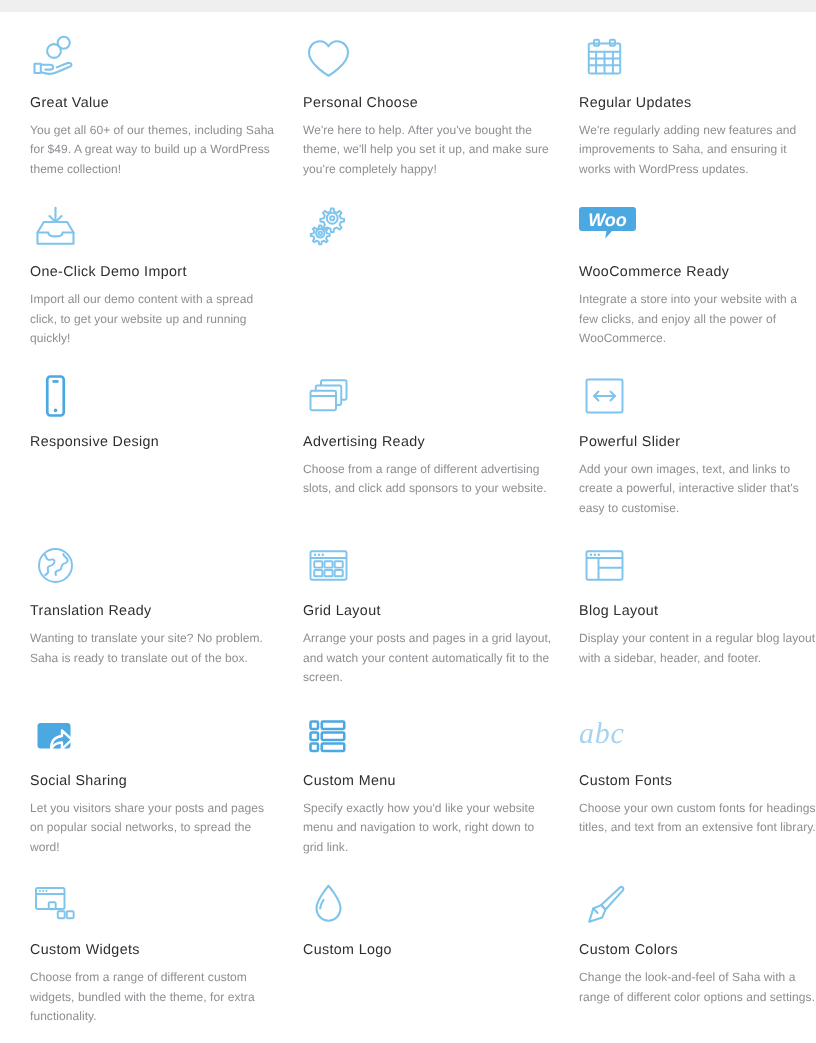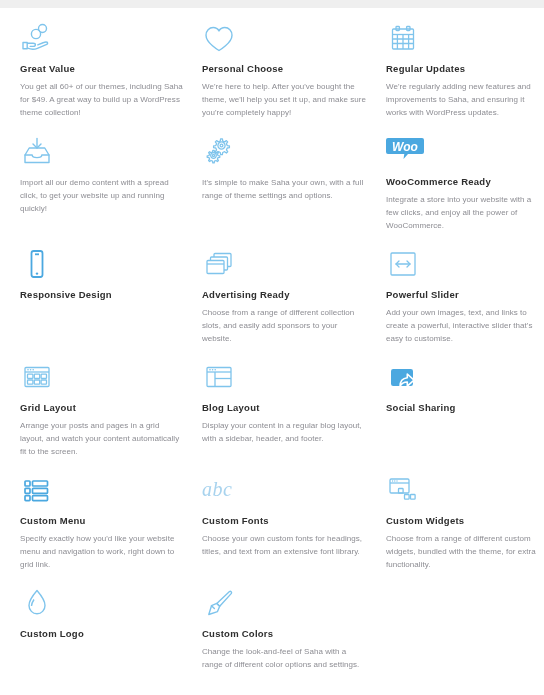--- a/index.html
+++ b/index.html
@@ -41,21 +41,21 @@
   .feature-icon {
     height: 34px;
     display: block;
     margin-bottom: 8px;
   }
   .feature-icon svg {
     display: block;
   }
   .feature-title {
     font-size: 9.5px;
-    font-weight: bold;
+    font-weight: normal;
     color: #2e2e2e;
     letter-spacing: 0.25px;
     margin: 0 0 7px 0;
     line-height: 1.1;
   }
   .feature-desc {
     font-size: 8px;
     color: #8d8d93;
     line-height: 1.62;
     margin: 0;
@@ -114,38 +114,38 @@
     </div>
     <div class="feature-card">
       <span class="feature-icon">
         <svg width="34" height="32" viewBox="0 0 34 32" fill="none" stroke="#7fc4ec" stroke-width="1.4" stroke-linecap="round" stroke-linejoin="round">
       <path d="M17 3.5v9"></path>
           <path d="M13 9l4 4 4-4"></path>
       <path d="M5 20l4.2-7h15.6L29 20v7.5H5V20z"></path>
       <path d="M5 20h7.2c0 1.7 2 2.6 4.8 2.6s4.8-.9 4.8-2.6H29"></path>
     </svg>
       </span>
+      <h3 class="feature-title">One-Click Demo Import</h3>
       <p class="feature-desc">Import all our demo content with a spread click, to get your website up and running quickly!</p>
     </div>
     <div class="feature-card">
       <span class="feature-icon">
         <svg width="34" height="32" viewBox="0 0 34 32" fill="none" stroke="#7fc4ec" stroke-width="1.3" stroke-linejoin="round">
       <g transform="translate(19.5,10.5)">
         <circle r="3.6"></circle>
             <circle r="1.4"></circle>
         <path d="M-.9-6.6h1.8l.3 2.2 1.9.8 1.8-1.3 1.3 1.3-1.3 1.8.8 1.9 2.2.3v1.8l-2.2.3-.8 1.9 1.3 1.8-1.3 1.3-1.8-1.3-1.9.8-.3 2.2h-1.8l-.3-2.2-1.9-.8-1.8 1.3-1.3-1.3 1.3-1.8-.8-1.9-2.2-.3v-1.8l2.2-.3.8-1.9-1.3-1.8 1.3-1.3 1.8 1.3 1.9-.8z"></path>
       </g>
       <g transform="translate(11.5,20.5)">
         <circle r="2.8"></circle>
             <circle r="1.1"></circle>
         <path d="M-.7-5.2h1.4l.3 1.8 1.5.6 1.4-1 1 1-1 1.4.6 1.5 1.8.3v1.4l-1.8.3-.6 1.5 1 1.4-1 1-1.4-1-1.5.6-.3 1.8h-1.4l-.3-1.8-1.5-.6-1.4 1-1-1 1-1.4-.6-1.5-1.8-.3v-1.4l1.8-.3.6-1.5-1-1.4 1-1 1.4 1 1.5-.6z"></path>
       </g>
     </svg>
       </span>
-      <p class="feature-desc">It's simple to make Saha your own, with a full range of theme settings and options.</p>
     </div>
     <div class="feature-card">
       <span class="feature-icon">
         <svg width="42" height="28" viewBox="0 0 42 28" fill="none">
       <path d="M2 3h34a2 2 0 0 1 2 2v12a2 2 0 0 1-2 2H22l-4.5 5 .8-5H2a2 2 0 0 1-2-2V5a2 2 0 0 1 2-2z" fill="#4ba8e0"></path>
       <text x="19" y="15.5" font-family="Liberation Sans, sans-serif" font-size="12" font-weight="bold" font-style="italic" fill="#ffffff" text-anchor="middle">Woo</text>
     </svg>
       </span>
       <h3 class="feature-title">WooCommerce Ready</h3>
       <p class="feature-desc">Integrate a store into your website with a few clicks, and enjoy all the power of WooCommerce.</p>
@@ -163,33 +163,44 @@
     <div class="feature-card">
       <span class="feature-icon">
         <svg width="34" height="32" viewBox="0 0 34 32" fill="none" stroke="#7fc4ec" stroke-width="1.3" stroke-linejoin="round">
       <rect x="12" y="5.5" width="17" height="13" rx="1"></rect>
       <rect x="8.5" y="9" width="17" height="13" rx="1" fill="#ffffff"></rect>
       <rect x="5" y="12.5" width="17" height="13" rx="1" fill="#ffffff"></rect>
       <path d="M5 16h17"></path>
     </svg>
       </span>
       <h3 class="feature-title">Advertising Ready</h3>
-      <p class="feature-desc">Choose from a range of different collection slots, and easily add sponsors to your website.</p>
+      <p class="feature-desc">Choose from a range of different advertising slots, and click add sponsors to your website.</p>
     </div>
     <div class="feature-card">
       <span class="feature-icon">
         <svg width="34" height="32" viewBox="0 0 34 32" fill="none" stroke="#7fc4ec" stroke-width="1.3" stroke-linecap="round" stroke-linejoin="round">
       <rect x="5" y="5" width="24" height="22" rx="1"></rect>
       <path d="M10 16h14"></path>
       <path d="M13 13l-3 3 3 3"></path>
           <path d="M21 13l3 3-3 3"></path>
     </svg>
       </span>
       <h3 class="feature-title">Powerful Slider</h3>
       <p class="feature-desc">Add your own images, text, and links to create a powerful, interactive slider that's easy to customise.</p>
+    </div>
+    <div class="feature-card">
+      <span class="feature-icon">
+        <svg width="34" height="32" viewBox="0 0 34 32" fill="none" stroke="#7fc4ec" stroke-width="1.3" stroke-linejoin="round">
+      <circle cx="17" cy="16" r="11"></circle>
+      <path d="M9.5 8.5c1.5 1.2 1 3 2.5 3.6 1.6.6 2.3-.6 3.6 0 1.4.6.6 2.4-.4 3.3-1 .9-2.6.6-3.2 1.8-.6 1.2.4 2.2 0 3.4-.3 1-1.6 1.3-2.3 2.2"></path>
+      <path d="M22.5 7.8c-.7 1.3.3 2 1.2 2.6 1 .7 1.7 1.9 1.2 3-.6 1.3-2.4 1-3.3 2-.8.9-.4 2.3-1.2 3.2-.8.9-2.2.6-3 1.4-.7.7-.4 2 .1 2.9"></path>
+    </svg>
+      </span>
+      <h3 class="feature-title">Translation Ready</h3>
+      <p class="feature-desc">Wanting to translate your site? No problem. Saha is ready to translate out of the box.</p>
     </div>
     <div class="feature-card">
       <span class="feature-icon">
         <svg width="34" height="32" viewBox="0 0 34 32" fill="none" stroke="#7fc4ec" stroke-width="1.3" stroke-linejoin="round">
       <rect x="5" y="6.5" width="24" height="19" rx="1"></rect>
       <path d="M5 11h24"></path>
       <circle cx="8" cy="8.8" r="0.8" fill="#7fc4ec" stroke="none"></circle>
       <circle cx="10.6" cy="8.8" r="0.8" fill="#7fc4ec" stroke="none"></circle>
       <circle cx="13.2" cy="8.8" r="0.8" fill="#7fc4ec" stroke="none"></circle>
       <rect x="7.5" y="13.2" width="5.4" height="4.2" rx="0.6"></rect>
@@ -219,20 +230,21 @@
       <p class="feature-desc">Display your content in a regular blog layout, with a sidebar, header, and footer.</p>
     </div>
     <div class="feature-card">
       <span class="feature-icon">
         <svg width="34" height="32" viewBox="0 0 34 32" fill="none">
       <rect x="5" y="8" width="22" height="17" rx="2.2" fill="#4ba8e0"></rect>
       <path d="M14 25.5c0-5.2 2.6-8.3 7.3-8.8V13l6.7 6.1-6.7 6.1v-4.2c-3.6.1-5.8 1.4-7.3 4.5z" fill="#4ba8e0" stroke="#ffffff" stroke-width="1.6" stroke-linejoin="round"></path>
     </svg>
       </span>
       <h3 class="feature-title">Social Sharing</h3>
+      <p class="feature-desc">Let you visitors share your posts and pages on popular social networks, to spread the word!</p>
     </div>
     <div class="feature-card">
       <span class="feature-icon">
         <svg width="34" height="32" viewBox="0 0 34 32" fill="none" stroke="#4ba8e0" stroke-width="1.7" stroke-linejoin="round">
       <rect x="5" y="7" width="5" height="5" rx="0.8"></rect>
       <rect x="12.5" y="7" width="15" height="5" rx="0.8"></rect>
       <rect x="5" y="14.3" width="5" height="5" rx="0.8"></rect>
       <rect x="12.5" y="14.3" width="15" height="5" rx="0.8"></rect>
       <rect x="5" y="21.6" width="5" height="5" rx="0.8"></rect>
       <rect x="12.5" y="21.6" width="15" height="5" rx="0.8"></rect>

